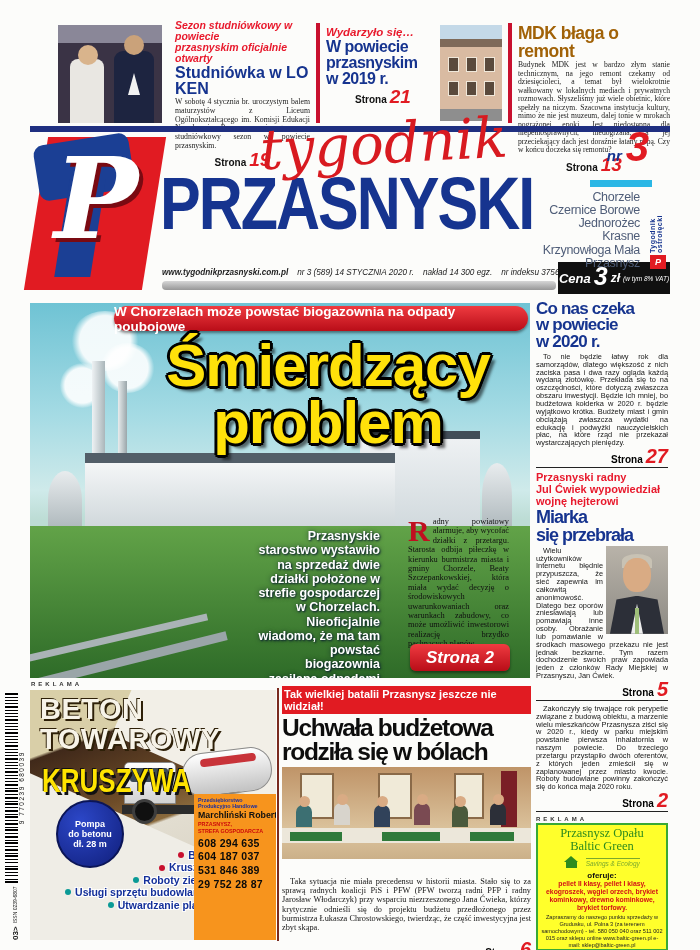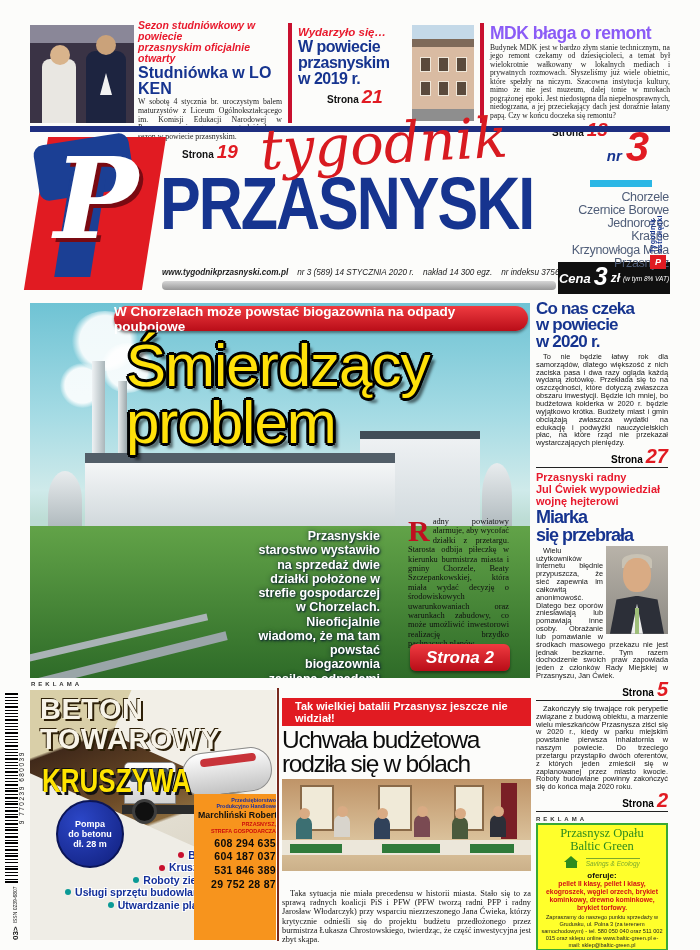--- a/index.html
+++ b/index.html
@@ -8,39 +8,39 @@
   .pre{white-space:pre-line;}
   
   .topstrip{position:absolute;left:30px;top:20px;width:640px;height:106px;display:flex;}
   .vbar{width:4px;background:#c8102e;height:100px;margin:3px 6px 0;}
   .kicker{color:#e8192c;font-style:italic;font-weight:bold;font-size:10.5px;line-height:1.05;}
   .t-head{color:#16348f;font-weight:800;line-height:1.0;margin:1px 0;}
   .t-body{font-family:"Liberation Serif",serif;font-size:7.8px;line-height:1.12;text-align:justify;color:#222;margin:1px 0 0;}
   .strona{text-align:center;line-height:0.9;margin-top:1px;}
   .strona .s-lab{font-weight:bold;font-size:10px;color:#111;}
   .strona .s-num{color:#e11b22;font-size:19px;font-weight:900;font-style:italic;margin-left:3px;}
-  .t1{width:252px;display:flex;gap:4px;}
+  .t1{width:252px;display:flex;gap:13px;margin-left:28px;}
   .t1 .t-head{font-size:16px;}
   .photo-prom{width:104px;height:98px;margin-top:5px;position:relative;overflow:hidden;
      background:linear-gradient(180deg,#8a8798 0 18%,#3a3345 18% 100%);flex:none;}
   .pp-w{position:absolute;left:12px;top:34px;width:34px;height:64px;background:#e9e7e2;border-radius:8px 8px 0 0;}
   .pp-wh{position:absolute;left:20px;top:20px;width:20px;height:20px;border-radius:50%;background:#d9b48c;}
   .pp-m{position:absolute;left:56px;top:26px;width:40px;height:72px;background:#1d2440;border-radius:9px 9px 0 0;}
   .pp-mh{position:absolute;left:66px;top:10px;width:20px;height:20px;border-radius:50%;background:#caa27a;}
   .pp-shirt{position:absolute;left:70px;top:48px;width:12px;height:22px;background:#f2f2f2;clip-path:polygon(50% 0,100% 100%,0 100%);}
   .t2{width:176px;display:flex;}
   .t2txt{flex:1;padding-top:6px;}
   .t2 .kicker{font-size:11.5px;}
   .t2 .t-head{font-size:16px;letter-spacing:-0.5px;}
   .photo-bldg{width:62px;height:96px;margin-top:5px;position:relative;overflow:hidden;flex:none;
      background:linear-gradient(180deg,#c4d9e8 0 22%,#d9bba2 22% 88%,#8e8e8e 88% 100%);}
   .pb-roof{position:absolute;left:0;top:14px;width:100%;height:8px;background:#7e6a5a;}
   .pb-win{position:absolute;width:9px;height:13px;background:#5a4a3c;border:1.5px solid #f0e8da;}
   .t3{flex:1;padding-top:4px;}
-  .t3 .t-head{font-size:17.5px;color:#8b5cf6;letter-spacing:-0.5px;}
+  .t3 .t-head{font-size:17.5px;color:#a16207;letter-spacing:-0.5px;}
   .t3 .t-body{font-size:7.6px;}
   .bluebar{position:absolute;left:30px;top:126px;width:640px;height:6px;background:#1f2f80;}
   
   .logo{position:absolute;left:28px;top:137px;width:130px;height:153px;}
   .l-red{position:absolute;left:8px;top:0;right:4px;bottom:0;background:#e11b22;transform:skewX(-9deg);}
   .l-blue1{position:absolute;left:8px;top:2px;width:96px;height:56px;background:#1b3f94;border-radius:10px;transform:rotate(-9deg);}
   .l-blue2{position:absolute;left:34px;top:42px;width:36px;height:98px;background:#1b3f94;transform:skewX(-9deg);}
   .l-p{position:absolute;left:26px;top:6px;font-family:"DejaVu Serif",serif;font-style:italic;font-weight:bold;
        font-size:112px;line-height:1.0;color:#fff;text-shadow:4px 4px 0 #7a0a12;}
   .t-script{position:absolute;left:260px;top:116px;font-family:"DejaVu Serif",serif;font-style:italic;
@@ -55,21 +55,21 @@
   .pricebox{position:absolute;left:558px;top:262px;width:112px;height:32px;background:#101010;color:#fff;
        display:flex;align-items:center;justify-content:center;gap:3px;font-style:italic;}
   .pricebox .pl{font-weight:bold;font-size:13px;}
   .pricebox .pv{font-weight:900;font-size:25px;margin-top:-3px;}
   .pricebox .pu{font-weight:bold;font-size:12px;}
   .pricebox .pvat{font-size:6.5px;}
   .nrwrap{position:absolute;left:593px;top:128px;width:70px;text-align:center;}
   .nr-lab{font-size:15px;font-weight:bold;font-style:italic;color:#16348f;margin-right:4px;}
   .nr-num{font-size:42px;font-weight:900;font-style:italic;color:#e11b22;line-height:0.9;}
   .cyanbar{position:absolute;left:590px;top:180px;width:62px;height:7px;background:#2bb7e5;}
-  .towns{position:absolute;left:553px;top:191px;width:116px;text-align:right;font-size:12.5px;
+  .towns{position:absolute;left:524px;top:191px;width:116px;text-align:right;font-size:12.5px;
        color:#4f5d78;line-height:1.05;letter-spacing:-0.3px;}
   .minilogo{position:absolute;left:649px;top:191px;width:19px;height:78px;}
   .minilogo .mtext{writing-mode:vertical-rl;transform:rotate(180deg);font-size:7px;font-weight:800;
        color:#16348f;letter-spacing:0.5px;height:62px;}
   .minilogo .mmark{position:absolute;left:1px;bottom:0;width:16px;height:14px;background:#e11b22;color:#fff;
        font-size:9px;font-weight:900;font-style:italic;text-align:center;line-height:14px;}
   
   .mainphoto{position:absolute;left:30px;top:303px;width:500px;height:375px;overflow:hidden;
        background:linear-gradient(180deg,#6fc3d4 0%,#a5dbe4 30%,#cfeaea 50%,#bcdcd4 58%,#bcdcd4 60%);}
   .smoke{position:absolute;border-radius:50%;background:radial-gradient(circle,#ffffff 0 55%,rgba(255,255,255,0) 72%);opacity:.9;}
@@ -79,21 +79,21 @@
        border-top:10px solid #525e68;}
   .mp-hall2{position:absolute;left:330px;top:128px;width:120px;height:100px;background:linear-gradient(#eef1f3,#cdd6da);
        border-top:8px solid #424e58;}
   .mp-tank{position:absolute;border-radius:50% 50% 0 0;background:linear-gradient(#e8ecee,#aeb8bc);}
   .mp-grass{position:absolute;left:0;bottom:0;width:100%;height:152px;background:linear-gradient(180deg,#62a348,#2e6b28);}
   .mp-track{position:absolute;left:-30px;bottom:10px;width:230px;height:9px;background:#9aa5a8;transform:rotate(-14deg);}
   .mp-track2{position:absolute;left:-30px;bottom:34px;width:210px;height:7px;background:#aab3b6;transform:rotate(-13deg);}
   .banner{position:absolute;left:84px;top:3px;width:414px;height:25px;border-radius:13px;
        background:linear-gradient(180deg,#ef3b40,#b90d18);display:flex;align-items:center;justify-content:center;
        color:#fff;font-weight:800;font-size:13.5px;box-shadow:0 2px 3px rgba(0,0,0,.45);}
-  .bigtitle{position:absolute;left:96px;top:34px;width:404px;font-weight:400;font-size:60px;
+  .bigtitle{position:absolute;left:96px;top:34px;width:404px;text-align:center;font-weight:700;font-size:60px;
        line-height:0.95;color:#ffe10a;letter-spacing:-1px;
        text-shadow:-3px 0 #000,3px 0 #000,0 -3px #000,0 3px #000,-2px -2px #000,2px 2px #000,-2px 2px #000,2px -2px #000,5px 5px 3px rgba(0,0,0,.55);}
   .lead{position:absolute;left:226px;top:226px;width:124px;text-align:right;color:#fff;font-weight:800;
        font-size:12.5px;line-height:1.14;text-shadow:1px 1px 2px #0b2030,0 0 5px rgba(0,20,40,.6);}
   .bodycol{position:absolute;left:378px;top:214px;width:101px;font-family:"Liberation Serif",serif;
        font-size:8.4px;line-height:1.12;text-align:justify;color:#101010;}
   .dropcap{float:left;font-size:30px;line-height:0.78;color:#c01020;font-weight:bold;margin:2px 3px 0 0;
        font-family:"Liberation Serif",serif;}
   .strona2{position:absolute;left:380px;top:341px;width:100px;height:27px;border-radius:6px;
        background:linear-gradient(180deg,#ef3b40,#b90d18);color:#fff;font-style:italic;font-weight:800;font-size:17px;
@@ -159,30 +159,30 @@
   .tk-wheel{position:absolute;bottom:0;width:19px;height:19px;border-radius:50%;background:#101010;border:3px solid #3d3d3d;}
   .pump{position:absolute;left:26px;top:110px;width:64px;height:64px;border-radius:50%;
        background:radial-gradient(circle at 35% 30%,#2c47c8,#101e7a);border:2px solid #0b1557;
        display:flex;align-items:center;justify-content:center;text-align:center;color:#fff;font-weight:800;
        font-size:9px;line-height:1.12;}
   .bullets{position:absolute;left:0;top:159px;width:188px;}
   .bl{display:flex;justify-content:flex-end;align-items:center;gap:4px;font-weight:800;color:#14309a;
       font-size:10.5px;line-height:1.18;text-shadow:1px 1px 0 #fff,-1px -1px 0 #fff,1px -1px 0 #fff,-1px 1px 0 #fff;}
   .dot{width:6px;height:6px;border-radius:50%;flex:none;}
   .dot.red{background:#c8102e;} .dot.teal{background:#0a9a96;}
-  .orange{position:absolute;left:164px;top:104px;width:82px;height:146px;background:#f7941d;padding:3px 0 0 4px;box-sizing:border-box;text-align:right;}
+  .orange{position:absolute;left:164px;top:104px;width:82px;height:146px;background:#f7941d;padding:3px 12px 0 4px;box-sizing:border-box;}
   .o1{font-size:5.4px;font-weight:800;color:#1b2fa0;line-height:1.15;}
   .o2{font-size:8.8px;font-weight:700;color:#111;margin:1px 0;white-space:nowrap;}
   .o3{font-size:5.4px;font-weight:800;color:#cc0a0a;line-height:1.15;}
   .phones{margin-top:3px;font-size:10.5px;font-weight:900;color:#0a0a0a;line-height:1.3;letter-spacing:0.3px;}
   
   .vrule{position:absolute;left:277px;top:688px;width:2px;height:253px;background:#7a2a1e;}
   .budget{position:absolute;left:282px;top:686px;width:249px;}
-  .bud-strip{background:#e11b22;color:#fff;font-weight:800;font-size:11px;padding:2px 13px;margin-top:12px;}
-  .bud-head{font-size:24.5px;font-weight:400;color:#0d0d0d;line-height:0.97;letter-spacing:-1.3px;margin:2px 0 3px;}
+  .bud-strip{background:#e11b22;color:#fff;font-weight:800;font-size:11px;padding:2px 2px;}
+  .bud-head{font-size:24.5px;font-weight:700;color:#0d0d0d;line-height:0.97;letter-spacing:-1.3px;margin:2px 0 3px;}
   .bud-photo{height:92px;position:relative;overflow:hidden;background:linear-gradient(#bf9468,#dcc49e 70%,#cbb089);}
   .bw{position:absolute;background:#f0ead8;border:2px solid #8a6a48;}
   .bcur{position:absolute;right:14px;top:4px;width:16px;height:56px;background:#7a1f26;}
   .btab{position:absolute;left:0;bottom:16px;width:100%;height:15px;background:#ece7da;}
   .bgr{position:absolute;bottom:18px;height:9px;background:#2f7a3a;}
   .person{position:absolute;width:16px;height:22px;border-radius:7px 7px 0 0;}
   .phead{position:absolute;width:11px;height:11px;border-radius:50%;background:#d9ab84;}
   .bud-cap{font-family:"Liberation Serif",serif;font-size:8.3px;line-height:1.13;text-align:justify;
        color:#141414;margin-top:18px;text-indent:8px;}
   .bud-strona{text-align:right;line-height:0.8;margin-top:0;}

